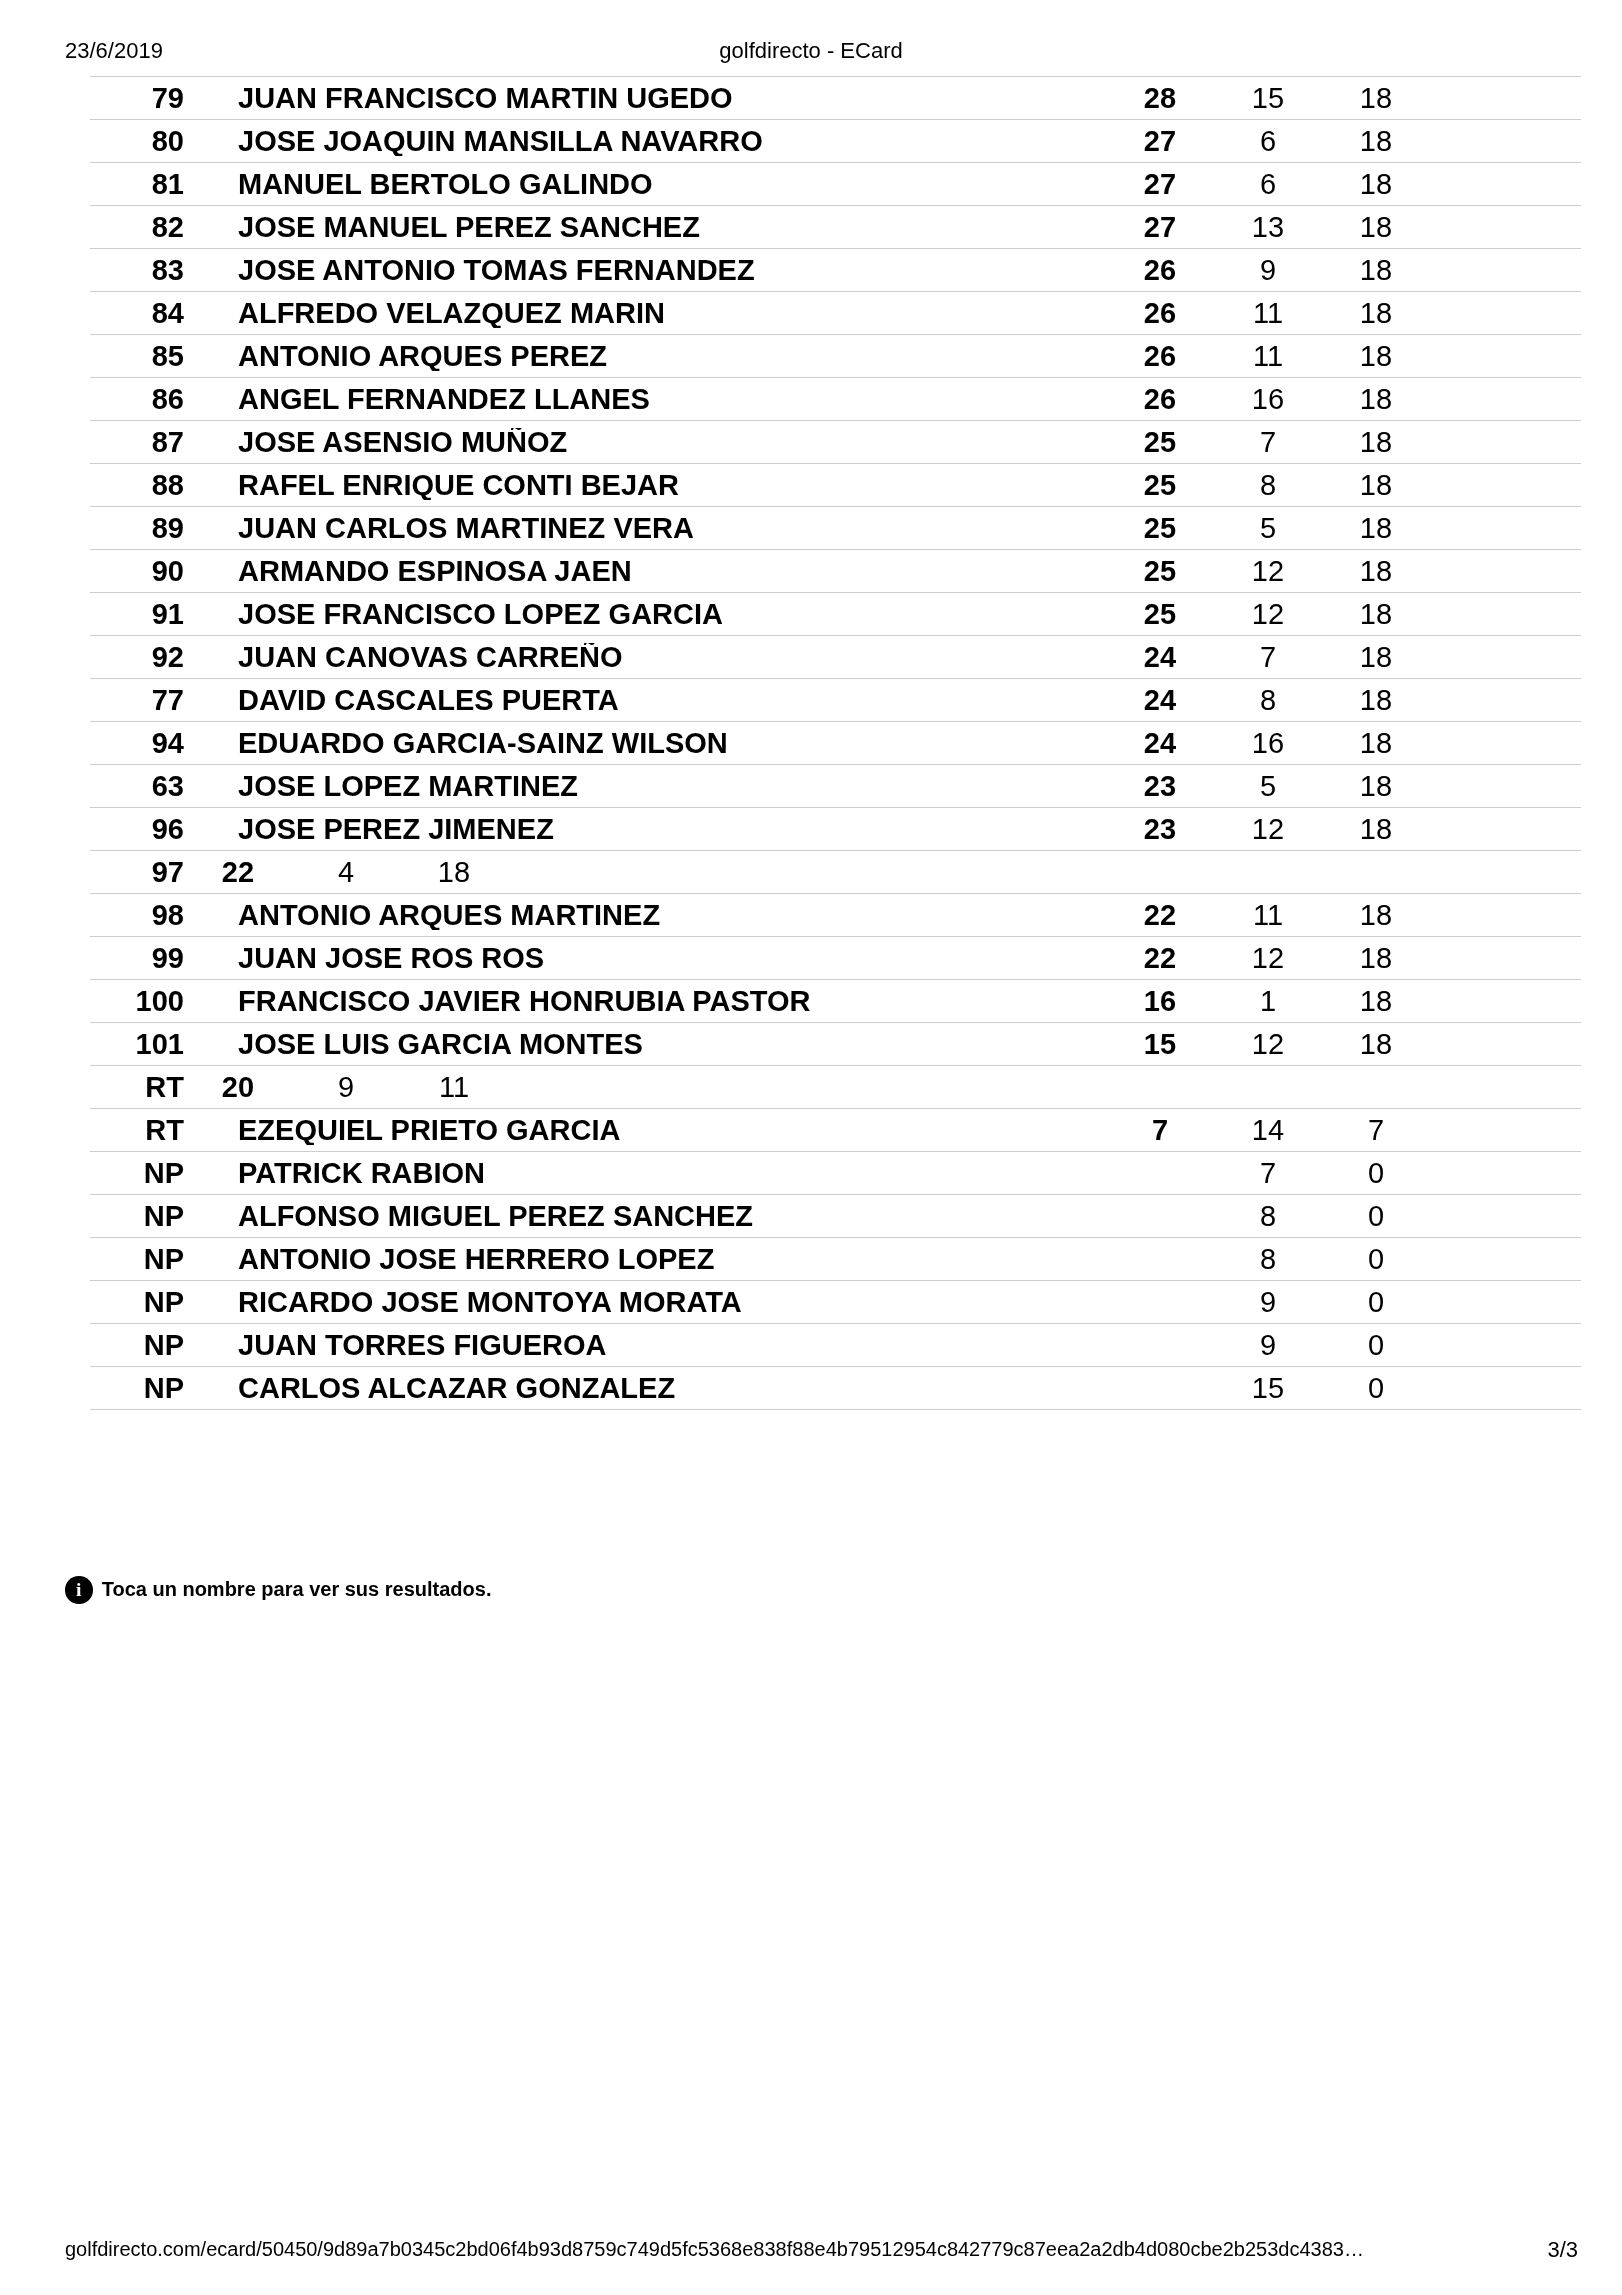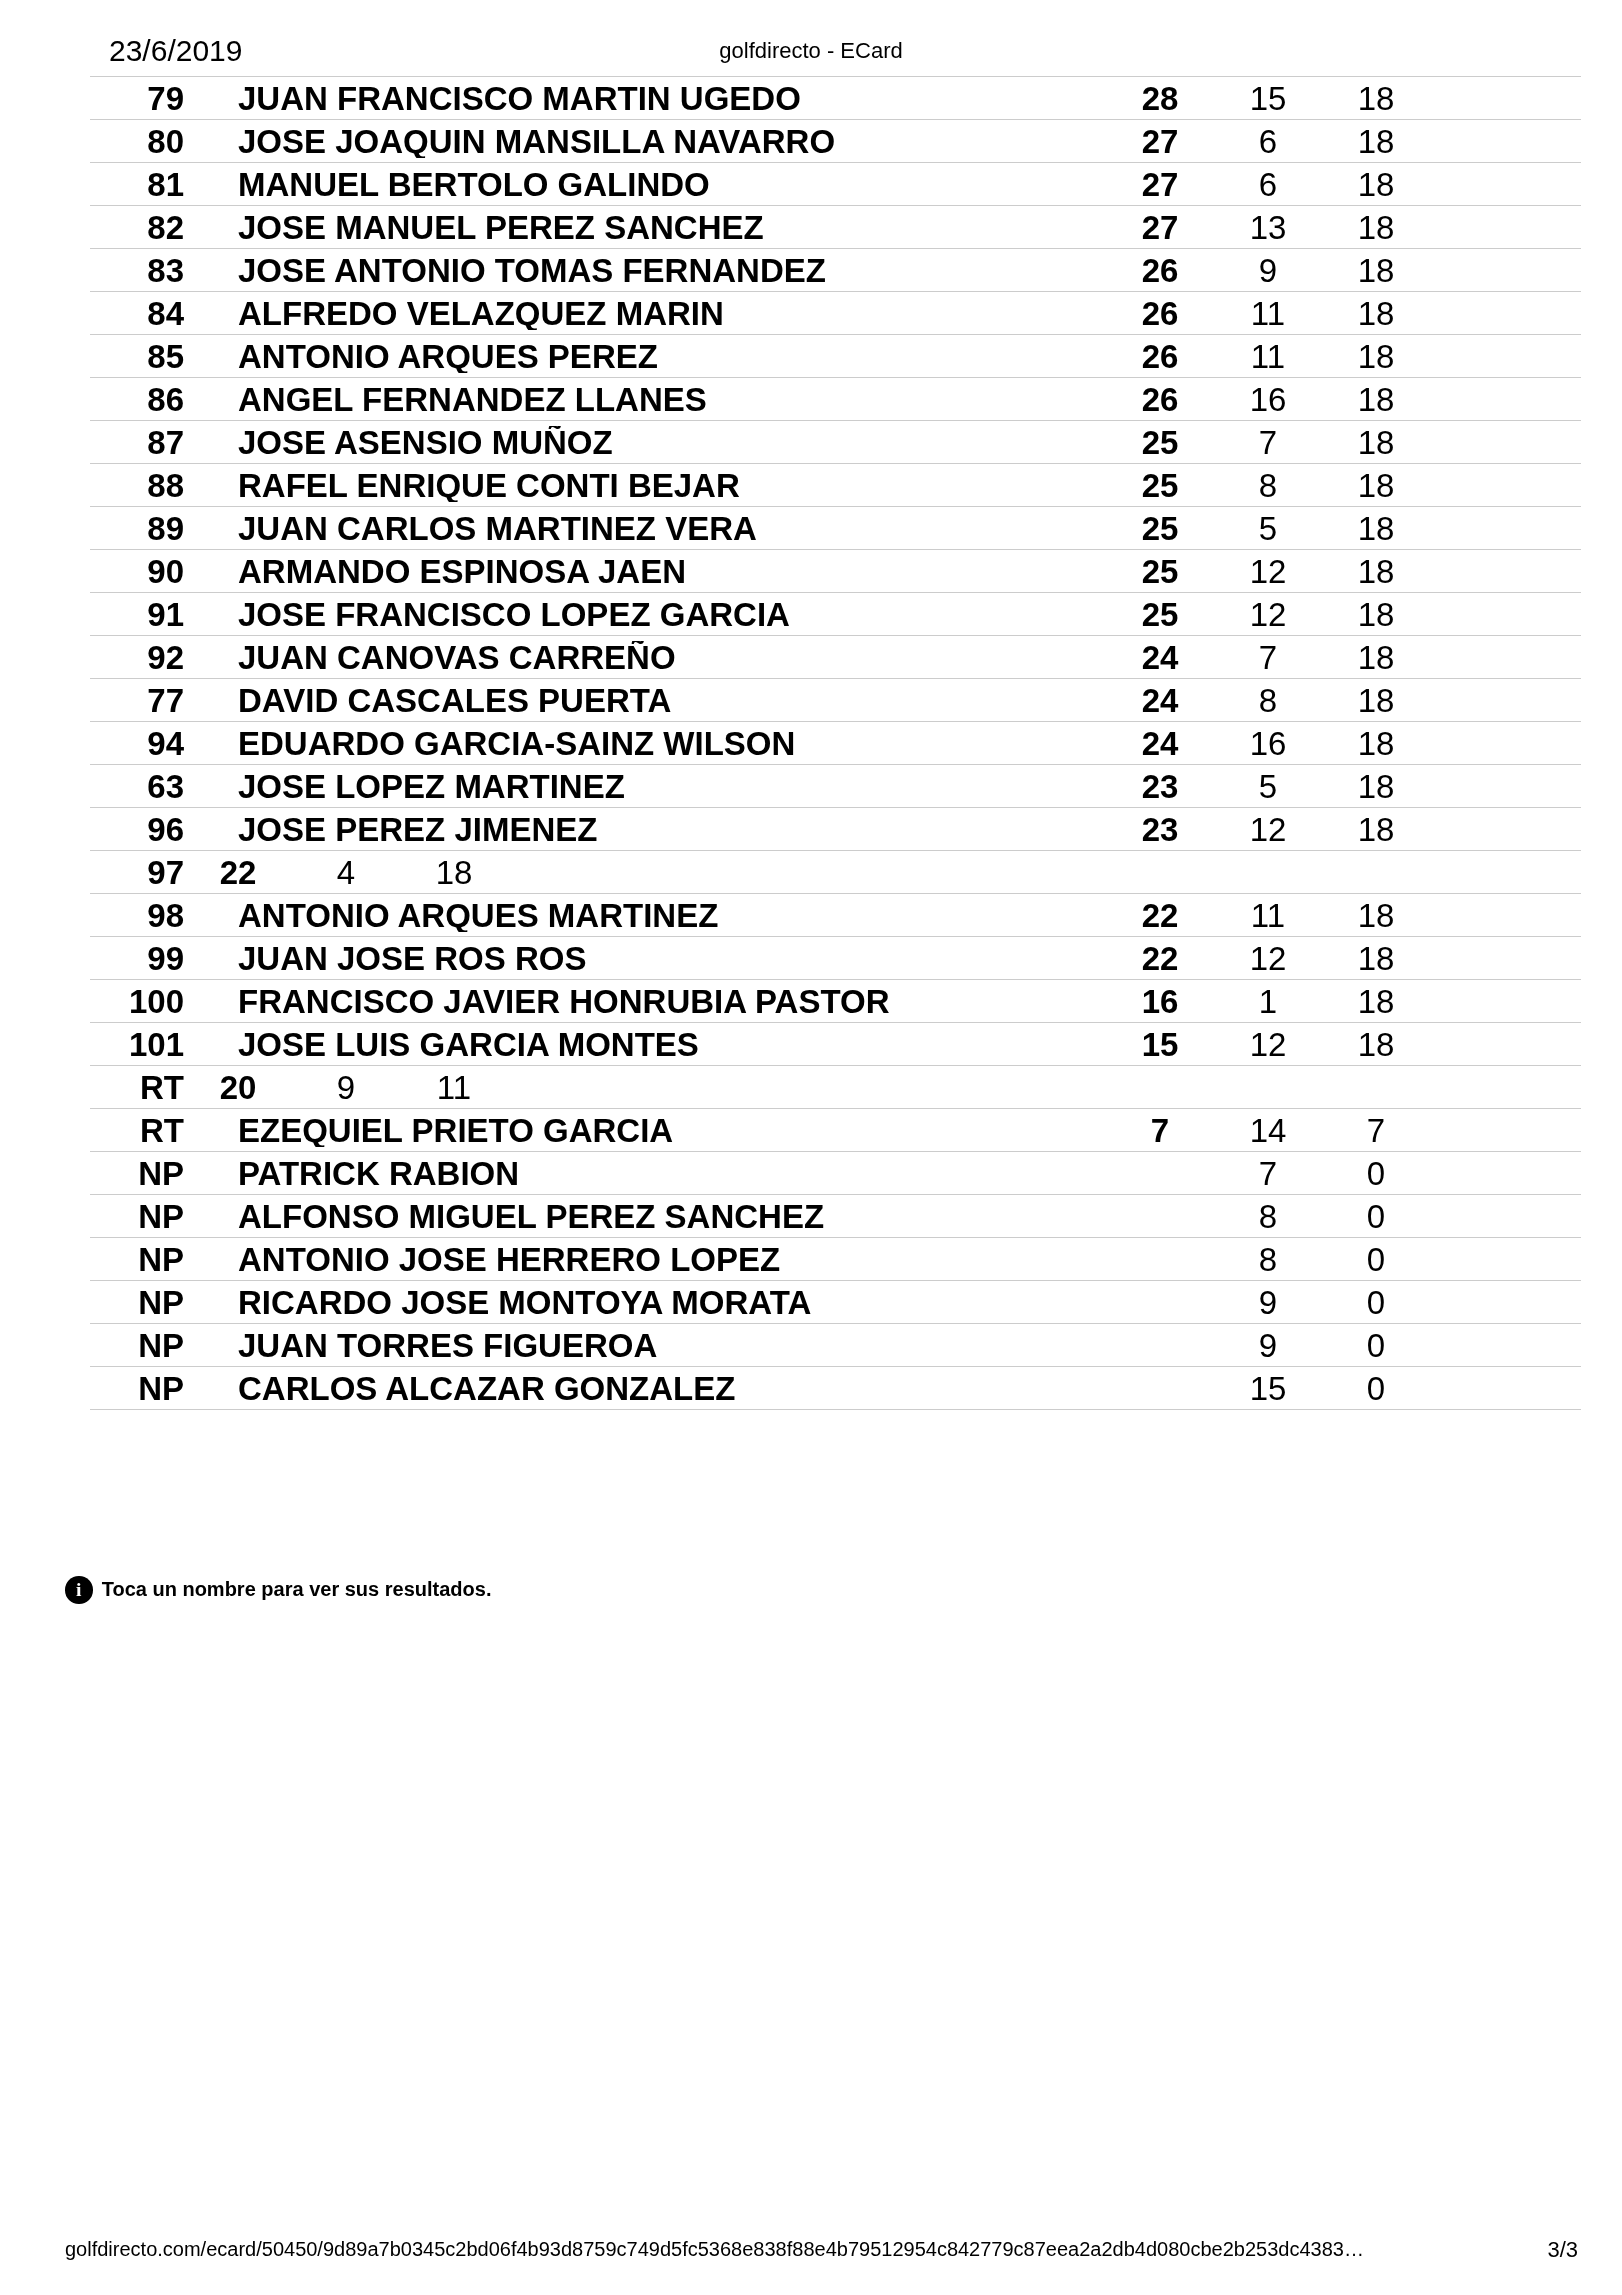--- a/index.html
+++ b/index.html
@@ -24,24 +24,23 @@
     position:absolute;
     top:38px;
     left:0;
     width:100%;
     height:26px;
   }
   .print-date{
     position:absolute;
     left:65px;
     top:0;
-    font-size:30px;
+    font-size:22px;
     line-height:26px;
     white-space:nowrap;
-    margin-left:44px;
   }
   .print-title{
     position:absolute;
     left:0;
     right:0;
     top:0;
     text-align:center;
     font-size:22px;
     line-height:26px;
     white-space:nowrap;
@@ -52,21 +51,21 @@
     left:90px;
     top:76px;
     width:1491px;
     border-bottom:1.3px solid #cccccc;
   }
   .row{
     display:flex;
     align-items:center;
     height:42px;
     border-top:1.3px solid #cccccc;
-    font-size:33px;
+    font-size:29px;
     line-height:1;
   }
   .c-pos{
     width:94px;
     text-align:right;
     font-weight:700;
     flex:0 0 auto;
   }
   .c-name{
     flex:1 1 auto;

